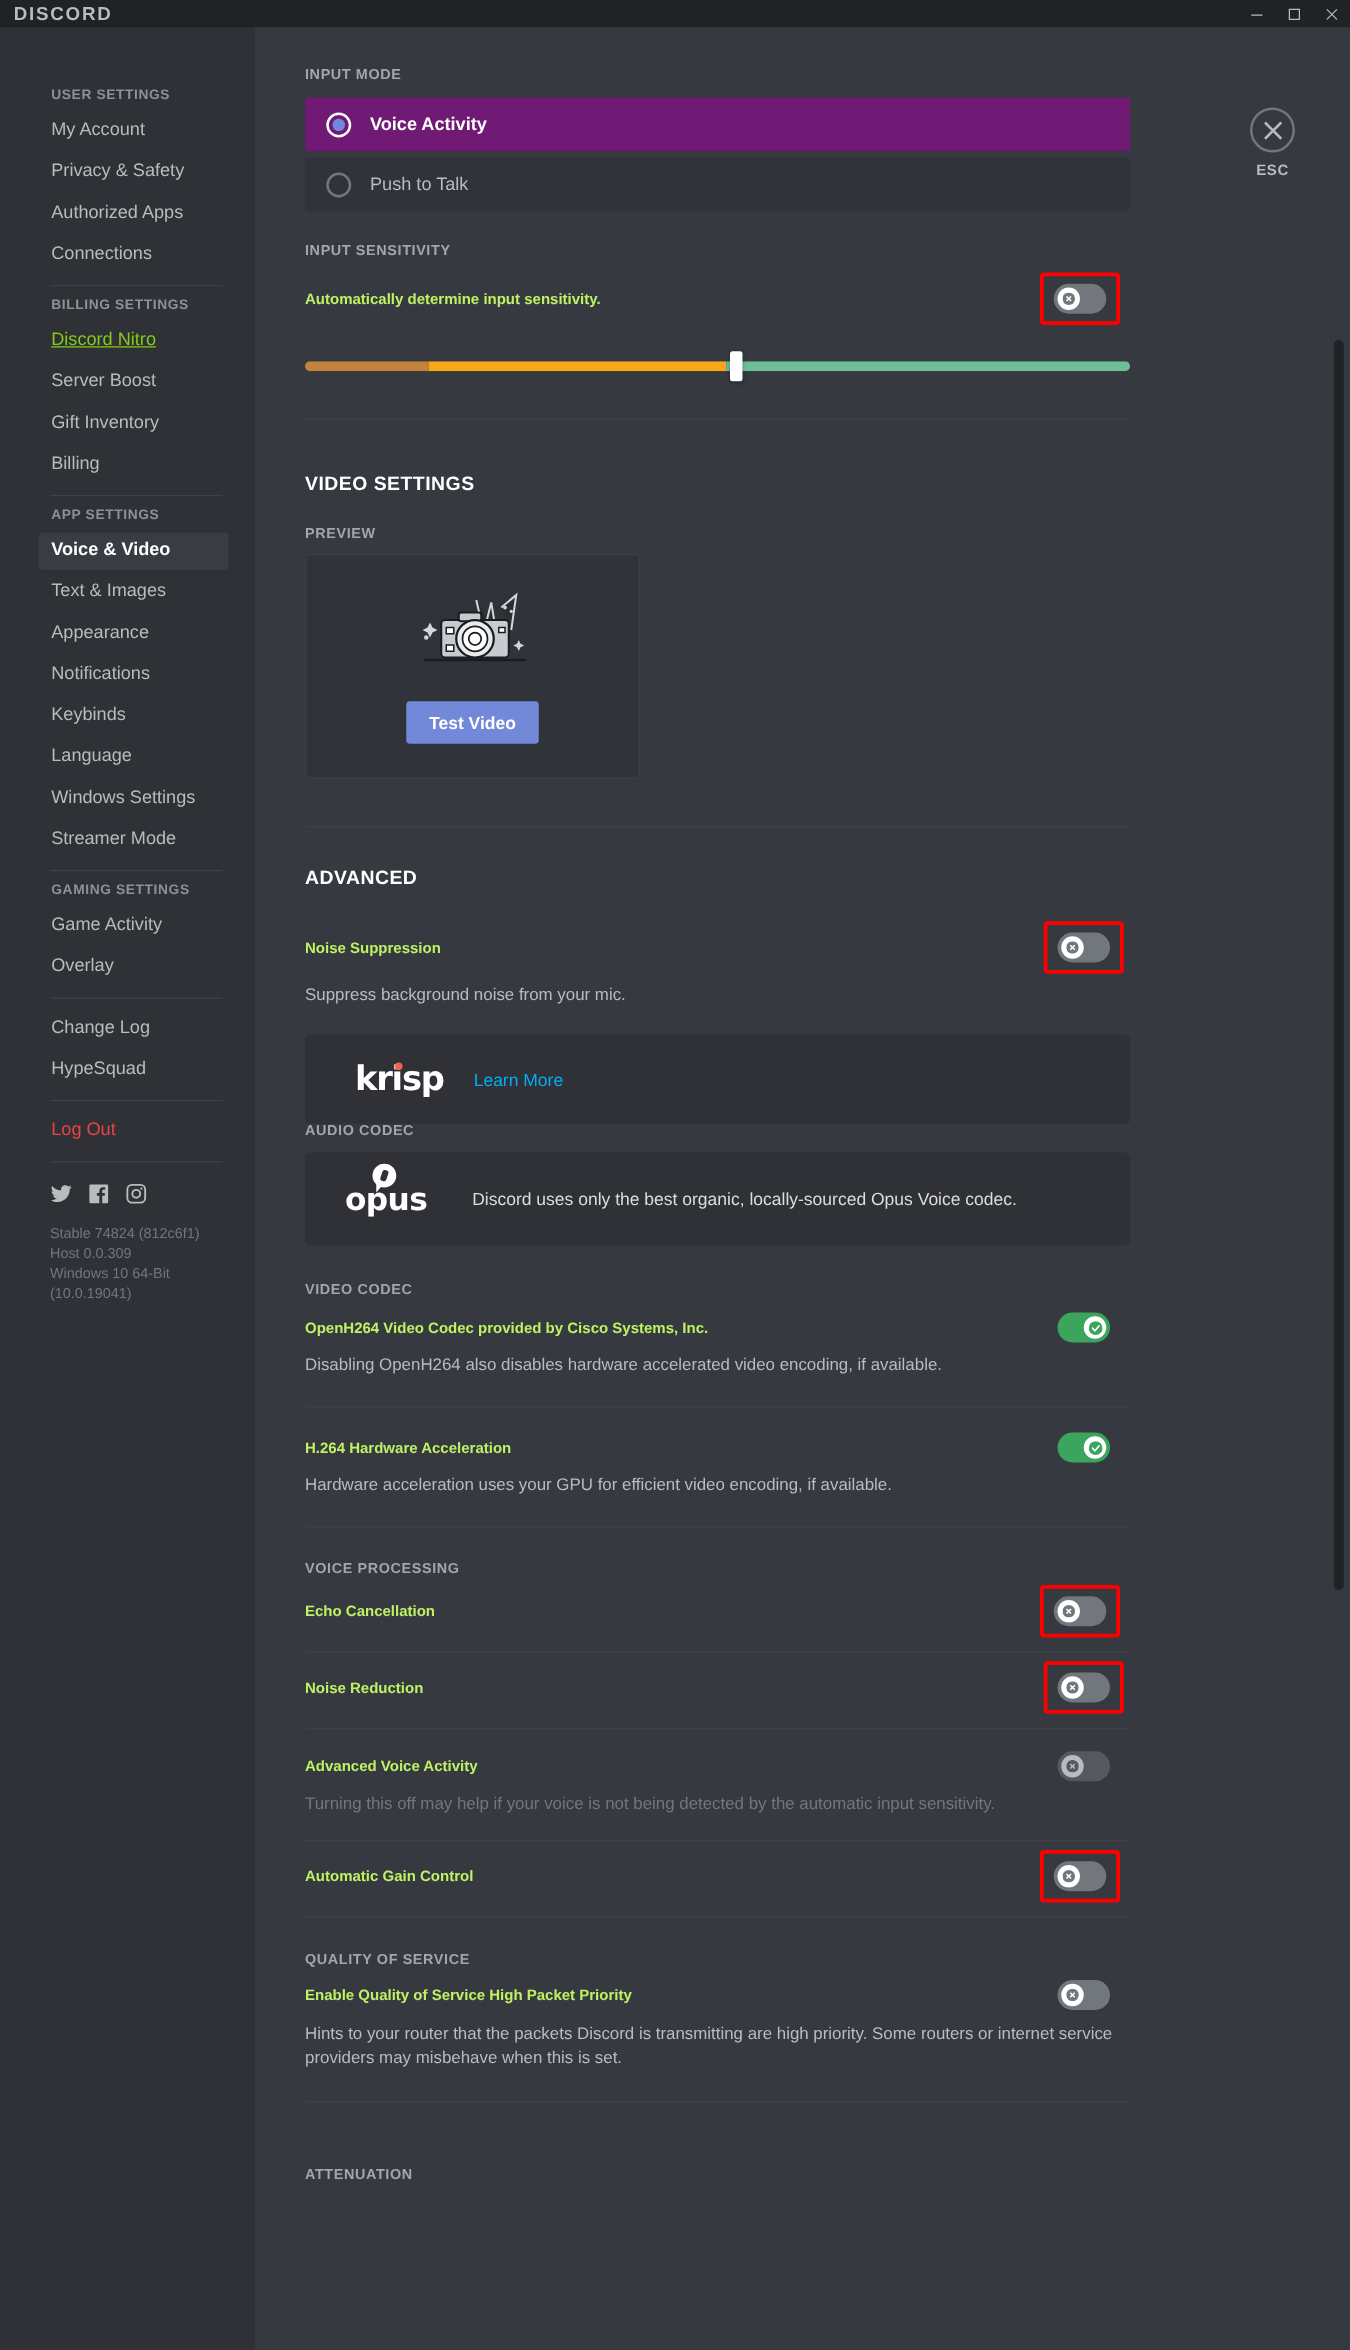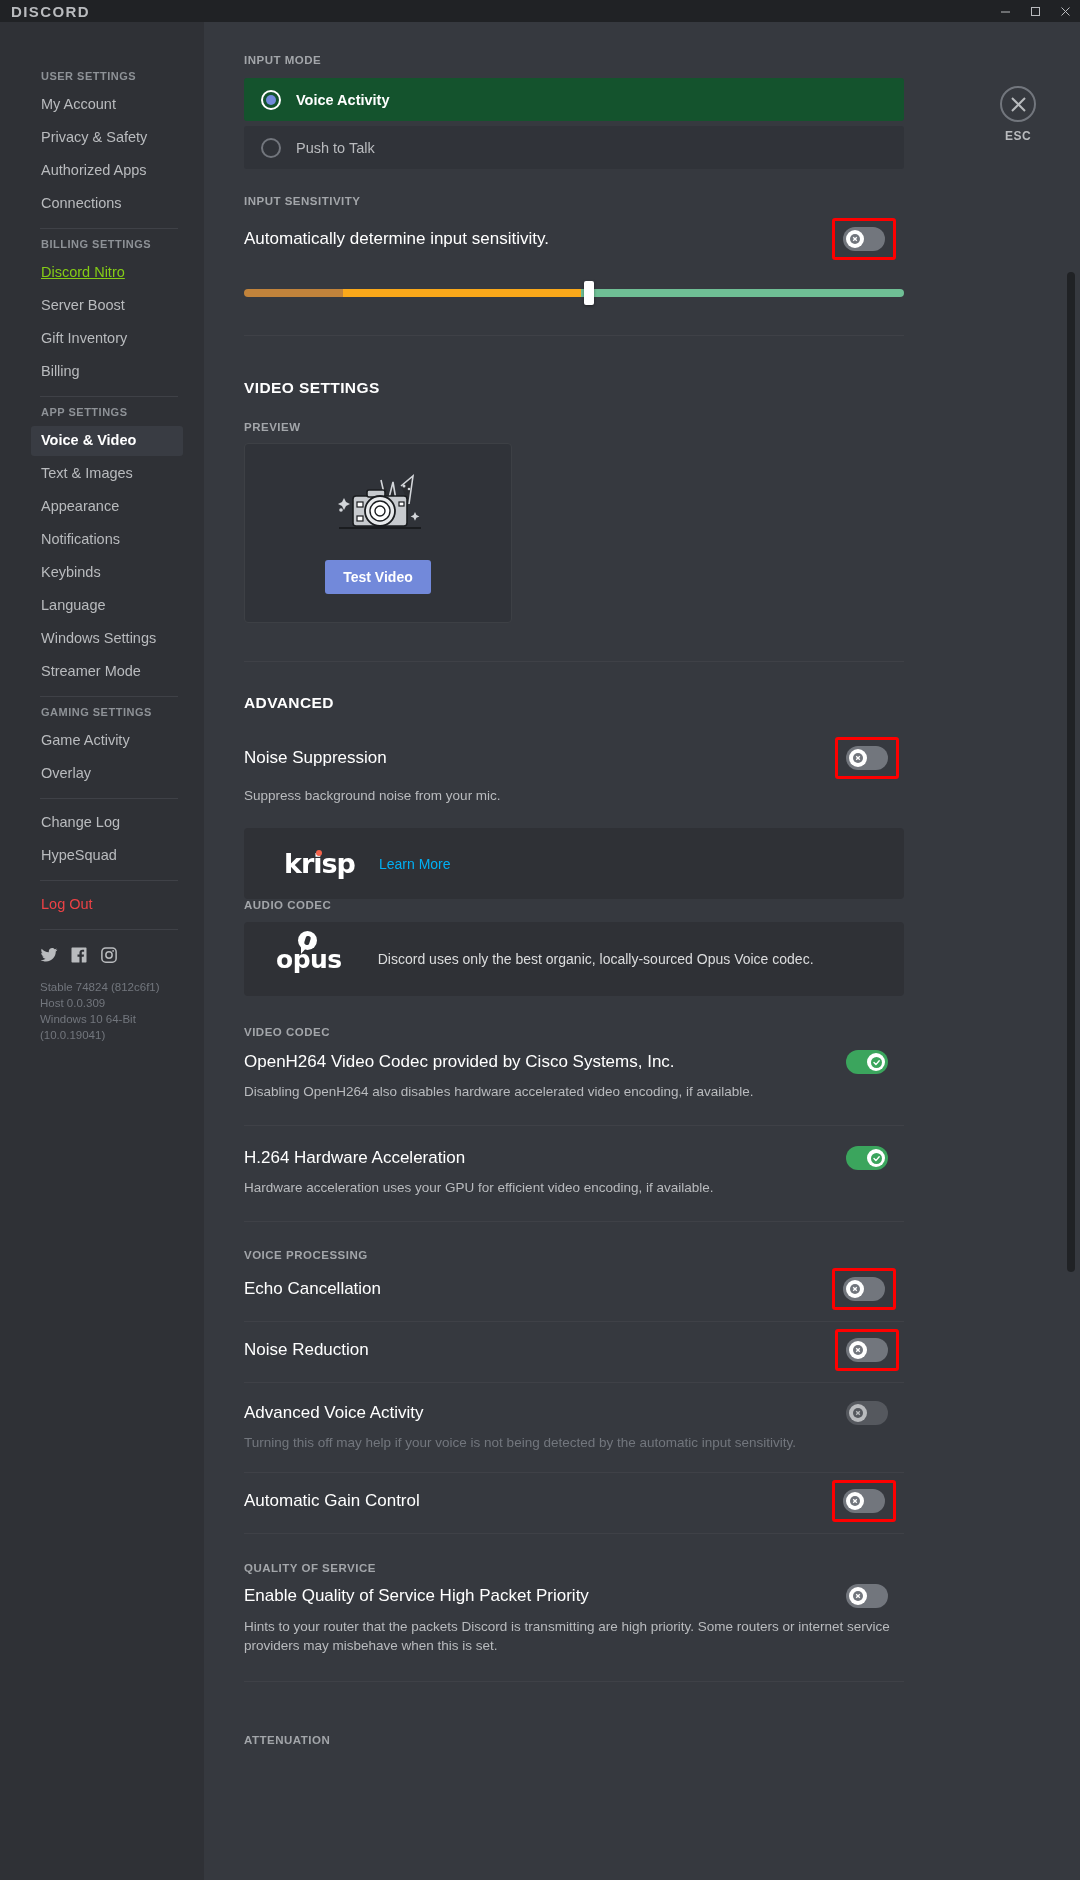--- a/index.html
+++ b/index.html
@@ -73,34 +73,34 @@
   .content { width: 660px; padding-top: 32px; }
 
   .sec-label {
     font-size: 11.5px; font-weight: bold; color: #a3a6aa;
     letter-spacing: .5px; text-transform: uppercase;
   }
   .sec-title {
     font-size: 15.5px; font-weight: bold; color: #fff;
     letter-spacing: .4px; text-transform: uppercase;
   }
-  .row-title { font-size: 17px; font-weight: normal; color: #ffffff; }
+  .row-title { font-size: 12px; font-weight: bold; color: #bef264; }
   .row-desc { font-size: 13.5px; color: #b9bbbe; line-height: 19px; }
   .row-desc.dim { color: #72767d; }
 
   .divider { height: 1px; background: #3f4147; }
 
   
   .radio-opt {
     display: flex; align-items: center;
     height: 43px; border-radius: 3px;
     padding-left: 17px; margin-bottom: 5px;
     background: #303339;
   }
-  .radio-opt.selected { background: #14532d; }
+  .radio-opt.selected { background: #701a75; }
   .radio-dot {
     width: 20px; height: 20px; border-radius: 50%;
     border: 2px solid #72767d;
     display: flex; align-items: center; justify-content: center;
     flex-shrink: 0;
   }
   .radio-opt.selected .radio-dot { border-color: #fff; }
   .radio-dot i {
     width: 10px; height: 10px; border-radius: 50%;
     background: #7289da; display: block;

